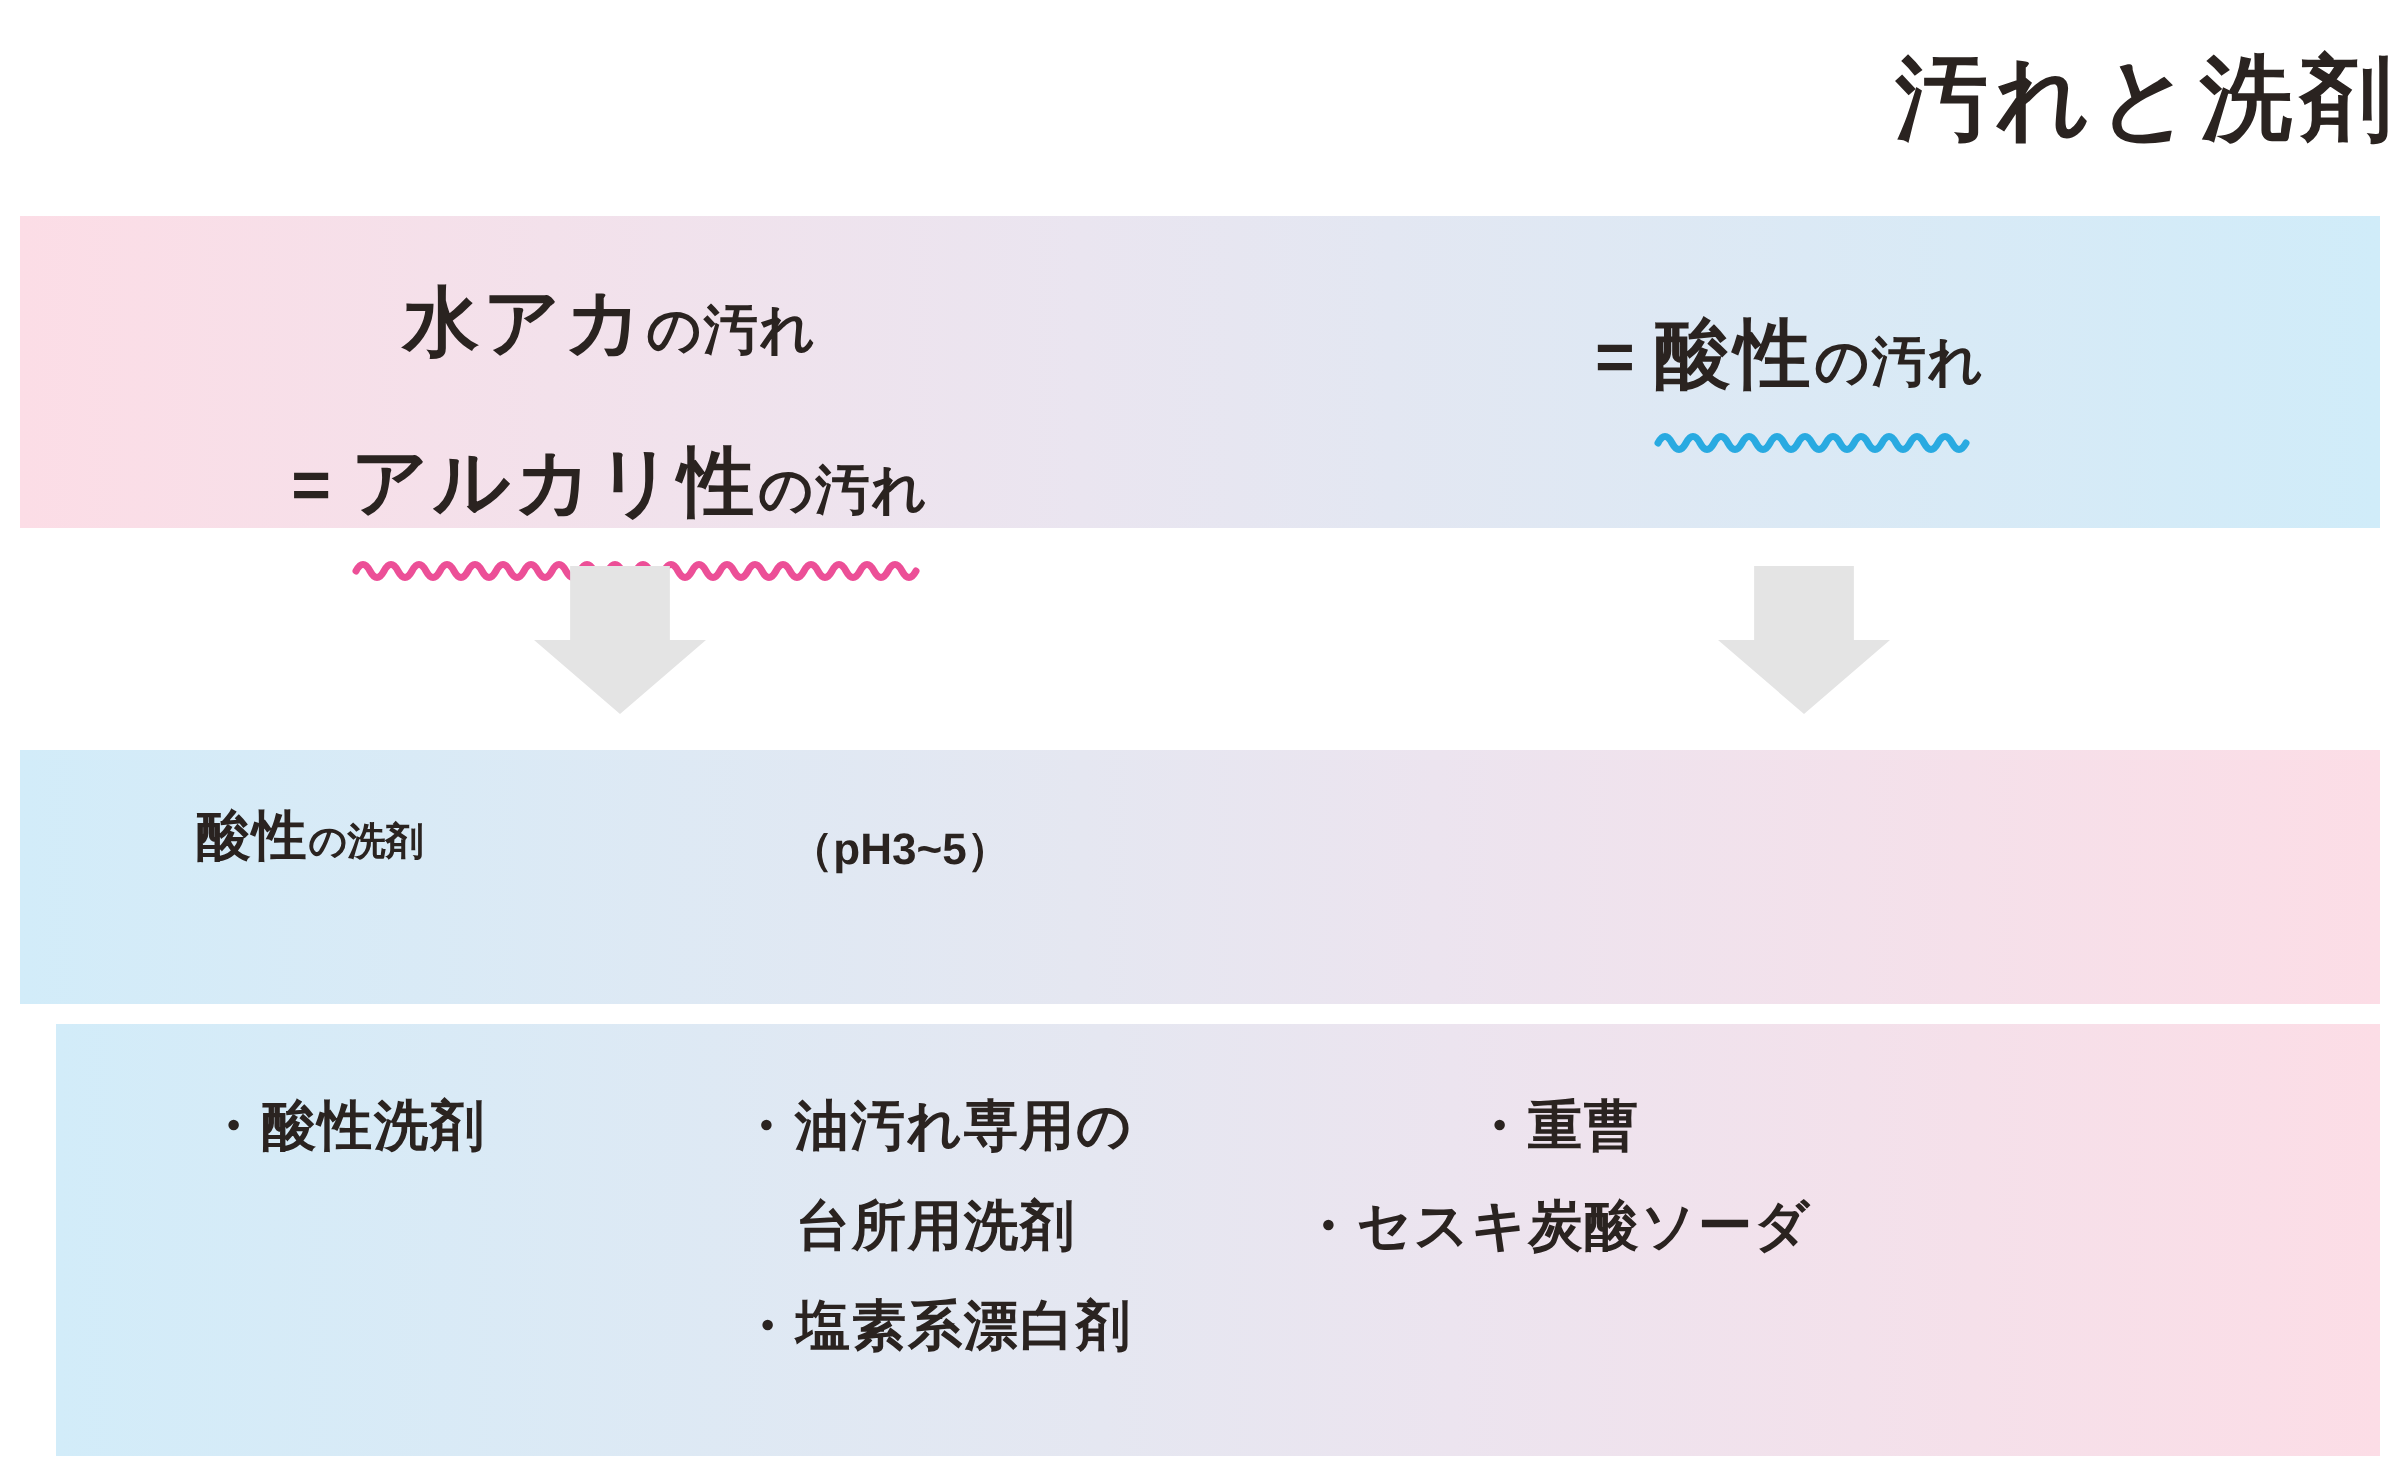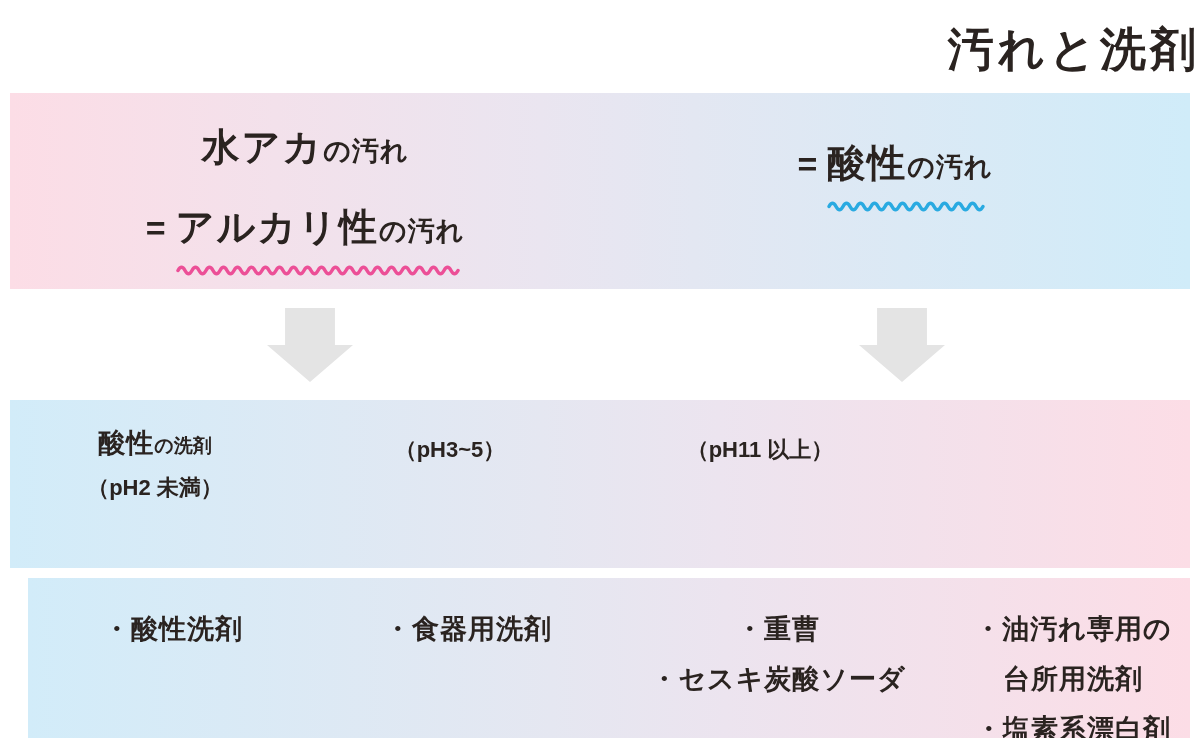--- a/index.html
+++ b/index.html
@@ -17,22 +17,22 @@
     font-weight: 700;
     letter-spacing: 4px;
     line-height: 54px;
     text-align: right;
   }
   .banner {
     margin: 0 10px;
     box-sizing: border-box;
   }
   .banner-dirt {
-    margin-top: 17px;
-    height: 196px;
+    margin-top: 32px;
+    height: 156px;
     background: linear-gradient(90deg, #fcdde6 0%, #eae5f0 45%, #e3e7f2 58%, #d0ecf9 100%);
     display: flex;
   }
   .dirt-half {
     width: 50%;
     text-align: center;
     padding-top: 26px;
     box-sizing: border-box;
   }
   .dirt-line1 { line-height: 56px; white-space: nowrap; }
@@ -58,22 +58,22 @@
     background: #e4e4e4;
     clip-path: polygon(21% 0, 79% 0, 79% 50%, 100% 50%, 50% 100%, 0 50%, 21% 50%);
   }
   .down-arrow.left  { left: 267px; }
   .down-arrow.right { left: 859px; }
   .banner-detergent, .banner-products {
     background: linear-gradient(90deg, #d2ecf9 0%, #e5e7f1 45%, #ece4ef 60%, #fcdde6 100%);
     display: grid;
     grid-template-columns: 290px 300px 320px 270px;
   }
-  .banner-detergent { height: 168px; }
-  .banner-products  { margin-top: 10px; height: 184px; margin-left: 28px; }
+  .banner-detergent { height: 127px; }
+  .banner-products  { margin-top: 10px; height: 216px; margin-left: 28px; }
   .det-col { text-align: center; padding-top: 26px; }
   .det-name { line-height: 34px; white-space: nowrap; }
   .det-name-main   { font-size: 27px; font-weight: 700; letter-spacing: 1px; }
   .det-name-suffix { font-size: 19px; font-weight: 700; }
   .det-ph { margin-top: 9px; font-size: 22px; font-weight: 700; line-height: 30px; }
   .prod-col { text-align: center; padding-top: 26px; }
   .prod-item {
     font-size: 27px;
     font-weight: 700;
     line-height: 50px;
@@ -107,39 +107,34 @@
 </div>
 
 <div class="arrow-row">
   <div class="down-arrow left"></div>
   <div class="down-arrow right"></div>
 </div>
 
 <div class="banner banner-detergent">
   <div class="det-col">
     <div class="det-name"><span class="det-name-main">酸性</span><span class="det-name-suffix">の洗剤</span></div>
-    <div class="det-ph">（pH2 未満）</div>
   </div>
   <div class="det-col">
     <div class="det-ph">（pH3~5）</div>
   </div>
   <div class="det-col">
-    <div class="det-ph">（pH11 以上）</div>
   </div>
 </div>
 
 <div class="banner banner-products">
   <div class="prod-col">
     <div class="prod-item">・酸性洗剤</div>
   </div>
   <div class="prod-col">
-    <div class="prod-item">・食器用洗剤</div>
+    <div class="prod-item">・油汚れ専用の</div>
+    <div class="prod-item">台所用洗剤</div>
+    <div class="prod-item">・塩素系漂白剤</div>
   </div>
   <div class="prod-col">
     <div class="prod-item">・重曹</div>
     <div class="prod-item">・セスキ炭酸ソーダ</div>
   </div>
-  <div class="prod-col">
-    <div class="prod-item">・油汚れ専用の</div>
-    <div class="prod-item">台所用洗剤</div>
-    <div class="prod-item">・塩素系漂白剤</div>
-  </div>
 </div>
 
 </body></html>

